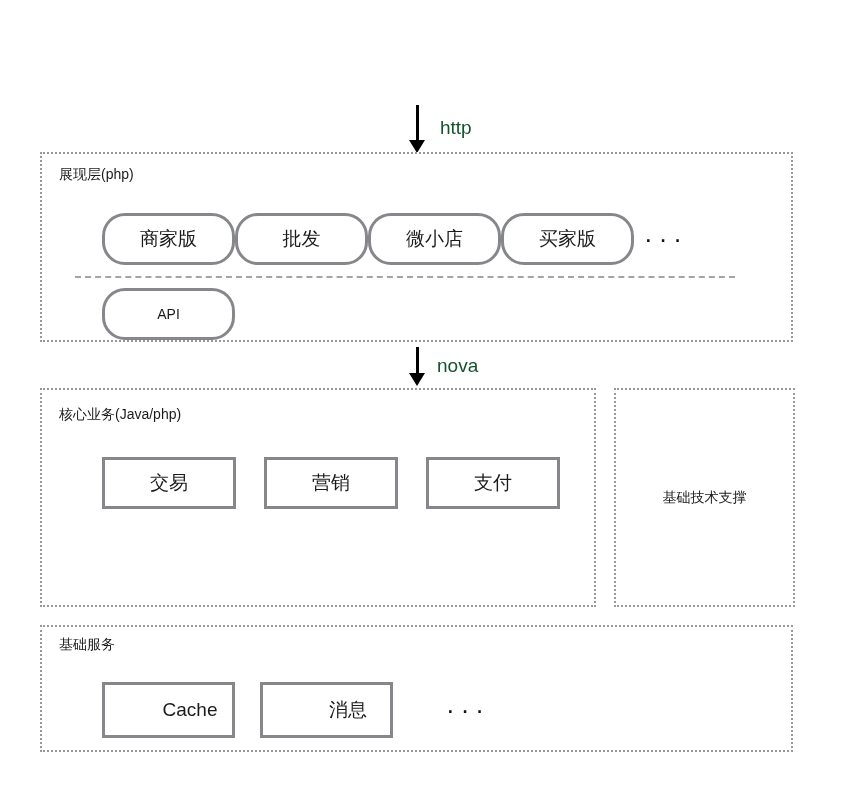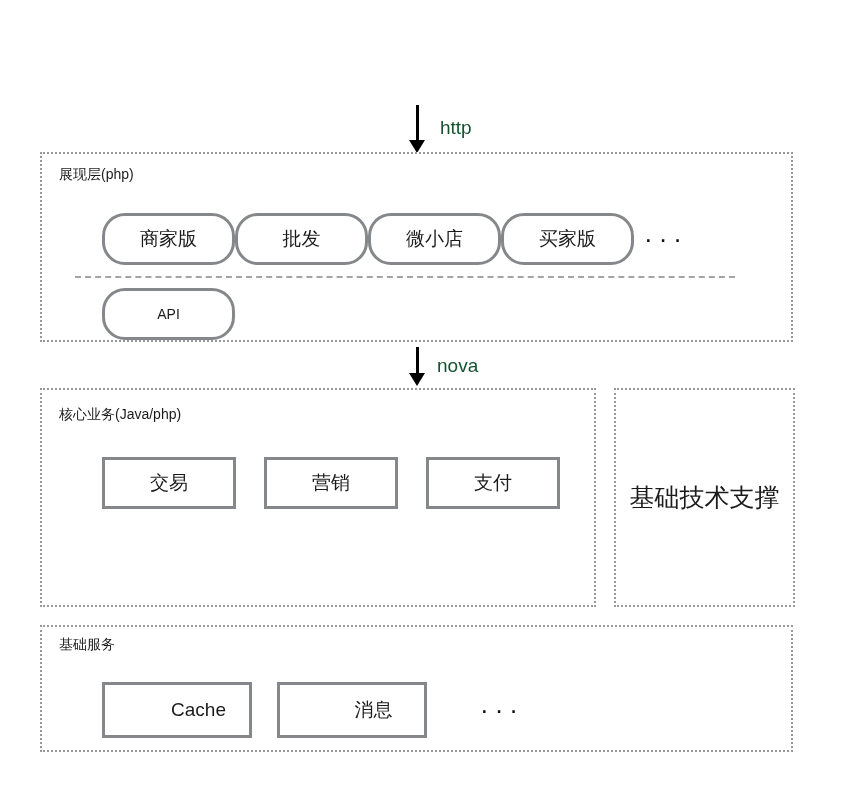--- a/index.html
+++ b/index.html
@@ -93,26 +93,26 @@
   #arrow-nova{left:409px;top:347px;}
   #arrow-nova .arrow-line{height:26px;}
   #label-nova{left:437px;top:355px;}
 
   #core{left:40px;top:388px;width:556px;height:219px;text-align:center;}
   #core .layer-title{left:17px;top:16px;}
   #core-rows{position:absolute;left:60px;top:67px;display:flex;flex-direction:column;gap:17px;}
   #core .module-row{position:static;}
   #core .module{width:134px;height:52px;margin-right:28px;}
 
-  #support{left:614px;top:388px;width:181px;height:219px;display:flex;align-items:center;justify-content:center;font-size:25px;}
+  #support{left:614px;top:388px;width:181px;height:219px;display:flex;align-items:center;justify-content:center;font-size:14px;}
 
   #base{left:40px;top:625px;width:753px;height:127px;}
   #base .layer-title{left:17px;top:9px;}
   #base .module-row{left:60px;top:55px;}
-  #base .module{width:150px;height:56px;margin-right:25px;padding-left:43px;}
+  #base .module{width:133px;height:56px;margin-right:25px;padding-left:43px;}
   #base .ellipsis{margin-left:28px;}
 </style>
 </head>
 <body>
 
 <div class="canvas">
 
 
   <div id="arrow-http" class="arrow">
     <div class="arrow-line"></div>

